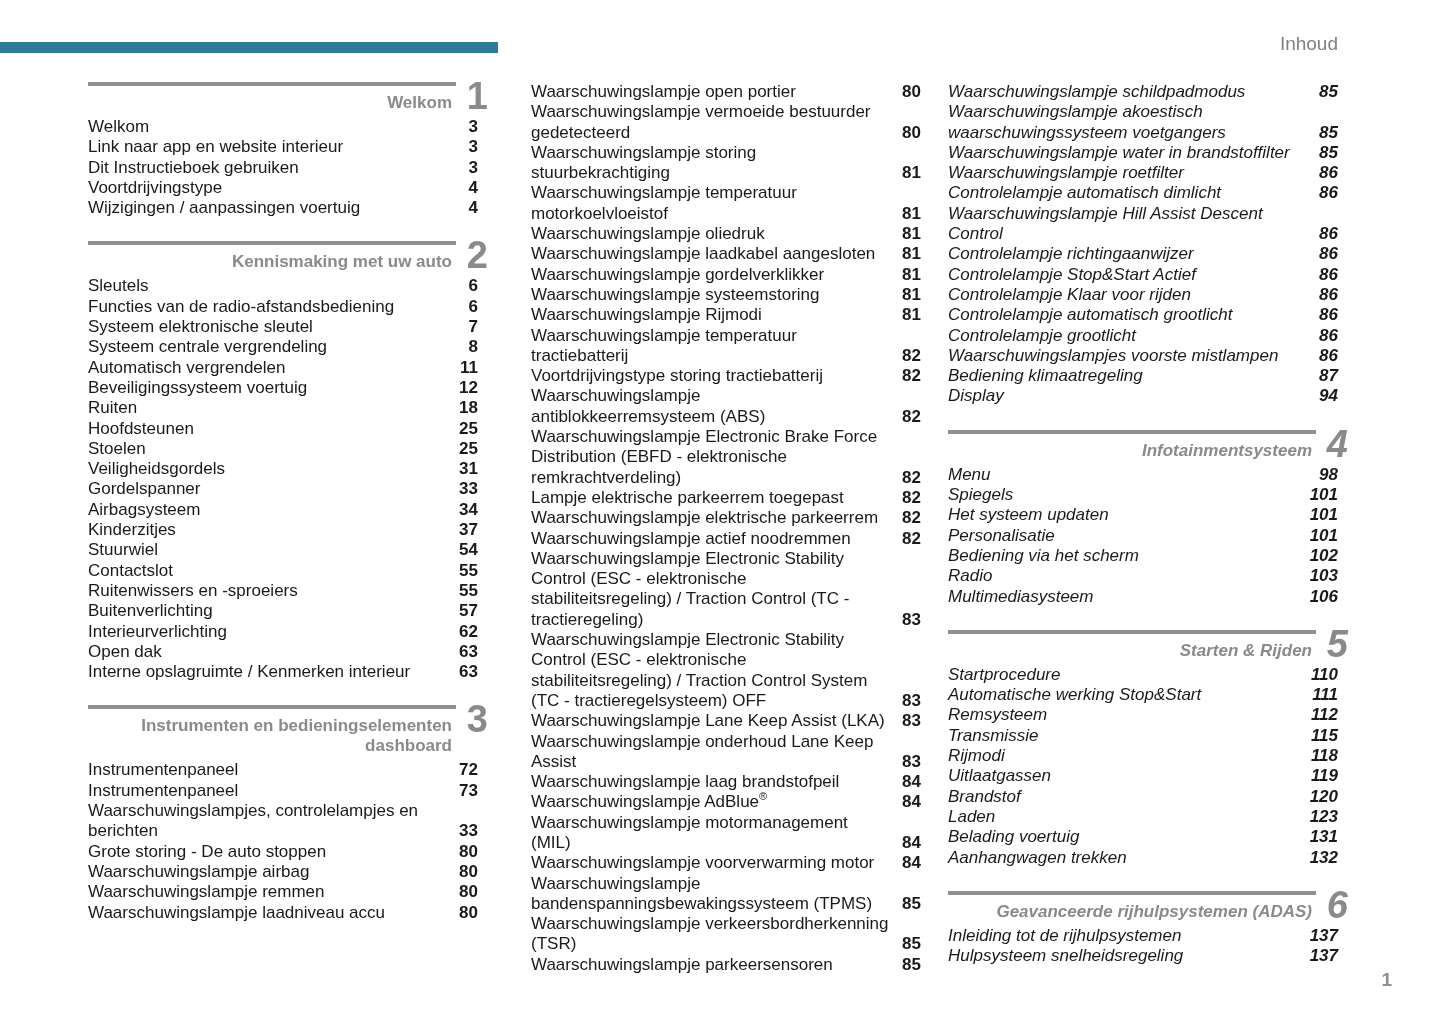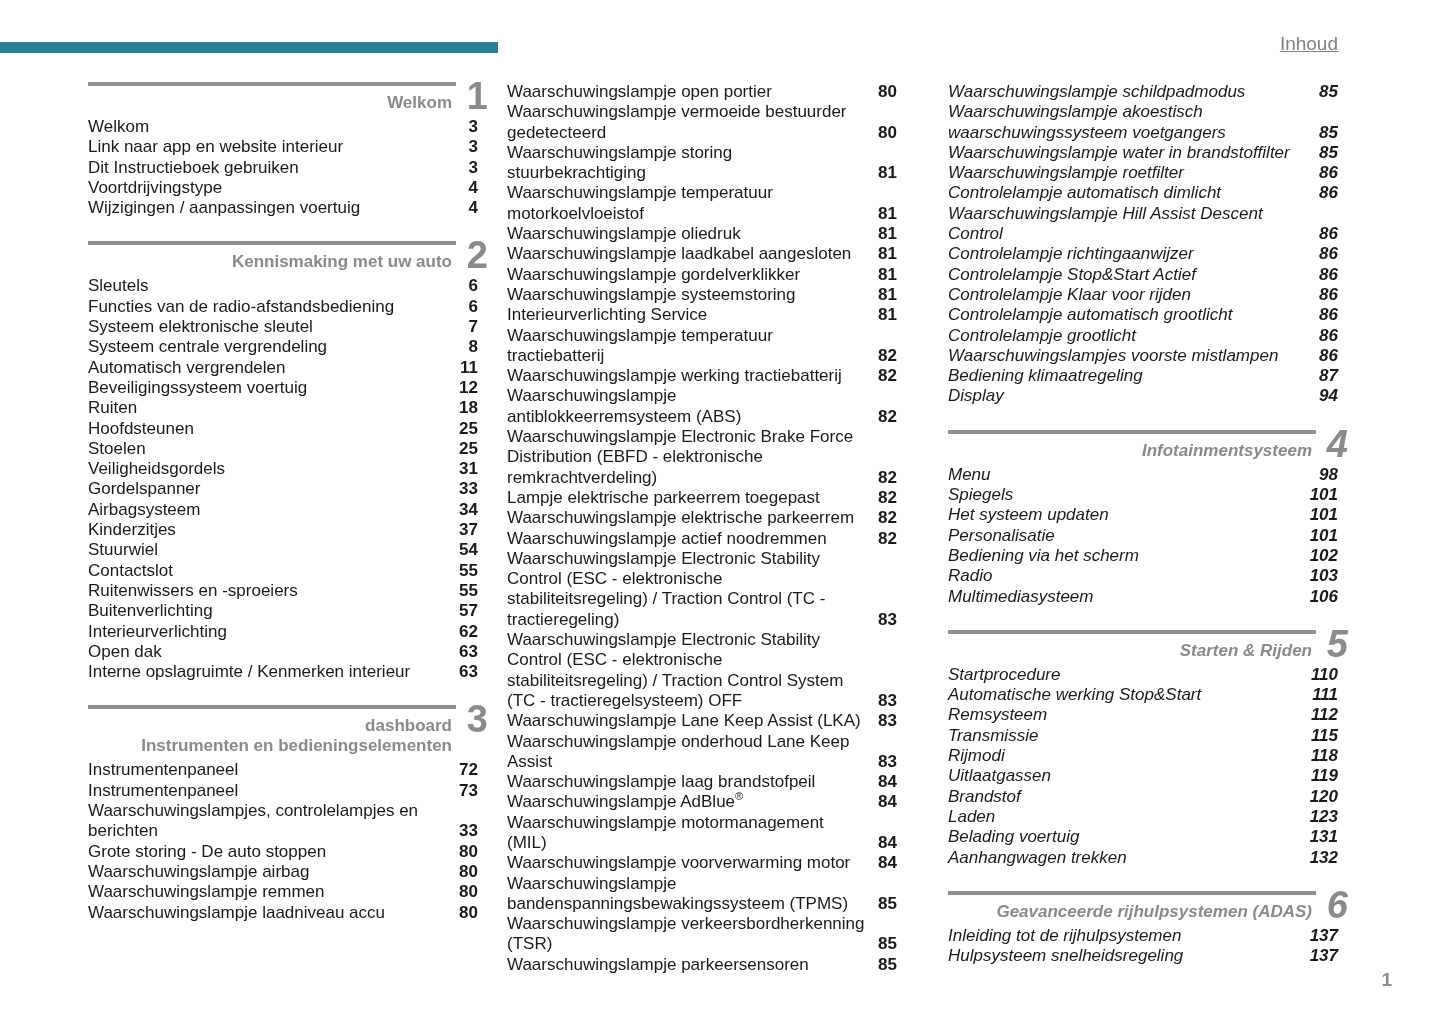--- a/index.html
+++ b/index.html
@@ -17,29 +17,29 @@
     color:var(--text);
     overflow:hidden;
   }
   .topbar{
     position:absolute;left:0;top:42px;
     width:498px;height:11px;
     background:var(--accent);
   }
   .header-label{
     position:absolute;top:33px;right:107px;
-    font-size:19px;color:#818181;text-decoration:underline;
+    font-size:19px;color:#818181;
   }
   .footer-page{
     position:absolute;right:53px;bottom:27px;
     font-size:19px;font-weight:bold;color:#8f8f8f;
   }
   .toc-column{position:absolute;top:82px;width:390px;}
   .col-1{left:88px;}
-  .col-2{left:507px;}
+  .col-2{left:531px;}
   .col-3{left:948px;font-style:italic;}
   .block + .block{margin-top:23px;}
   .section-head{position:relative;margin-bottom:4px;}
   .rule{
     height:4px;background:var(--rule);
     width:calc(100% - 22px);
     margin-bottom:7px;
   }
   .section-title{
     text-align:right;padding-right:26px;
@@ -181,22 +181,22 @@
         </div>
         <div class="entry">
           <span class="entry-label">Interne opslagruimte / Kenmerken interieur</span>
           <span class="entry-page">63</span>
         </div>
       </div>
       <div class="block">
         <div class="section-head">
           <div class="rule"></div>
           <div class="chapter-number">3</div>
+          <div class="section-title">Instrumenten en bedieningselementen</div>
           <div class="section-title">dashboard</div>
-          <div class="section-title">Instrumenten en bedieningselementen</div>
         </div>
         <div class="entry">
           <span class="entry-label">Instrumentenpaneel</span>
           <span class="entry-page">72</span>
         </div>
         <div class="entry">
           <span class="entry-label">Instrumentenpaneel</span>
           <span class="entry-page">73</span>
         </div>
         <div class="entry">
@@ -249,29 +249,29 @@
         </div>
         <div class="entry">
           <span class="entry-label">Waarschuwingslampje gordelverklikker</span>
           <span class="entry-page">81</span>
         </div>
         <div class="entry">
           <span class="entry-label">Waarschuwingslampje systeemstoring</span>
           <span class="entry-page">81</span>
         </div>
         <div class="entry">
-          <span class="entry-label">Interieurverlichting Service</span>
+          <span class="entry-label">Waarschuwingslampje Rijmodi</span>
           <span class="entry-page">81</span>
         </div>
         <div class="entry">
           <span class="entry-label">Waarschuwingslampje temperatuur tractiebatterij</span>
           <span class="entry-page">82</span>
         </div>
         <div class="entry">
-          <span class="entry-label">Waarschuwingslampje werking tractiebatterij</span>
+          <span class="entry-label">Voortdrijvingstype storing tractiebatterij</span>
           <span class="entry-page">82</span>
         </div>
         <div class="entry">
           <span class="entry-label">Waarschuwingslampje antiblokkeerremsysteem (ABS)</span>
           <span class="entry-page">82</span>
         </div>
         <div class="entry">
           <span class="entry-label">Waarschuwingslampje Electronic Brake Force Distribution (EBFD - elektronische remkrachtverdeling)</span>
           <span class="entry-page">82</span>
         </div>

